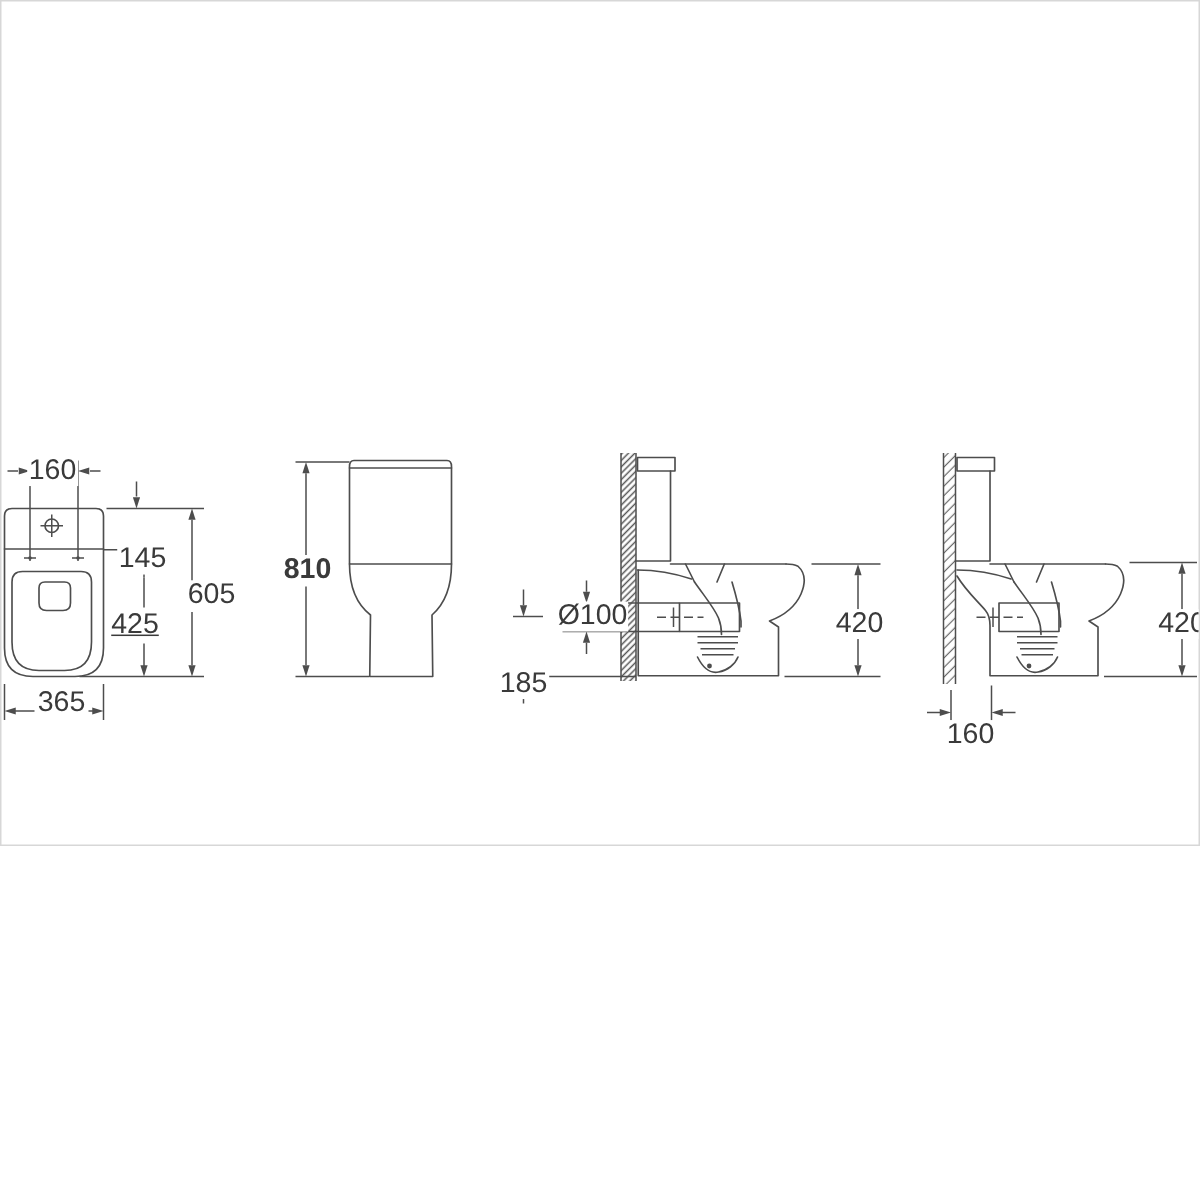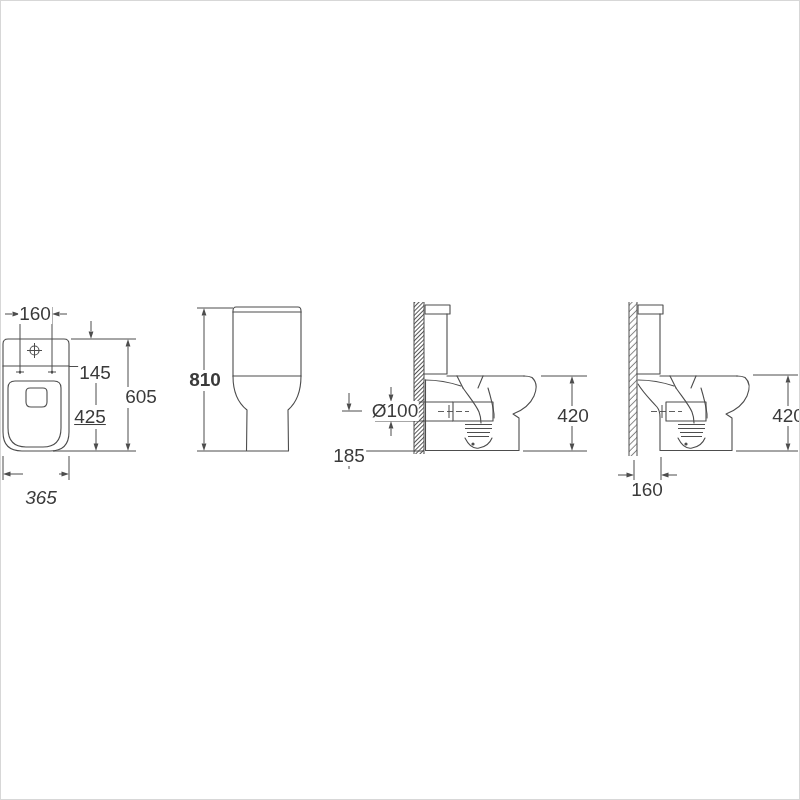--- a/index.html
+++ b/index.html
@@ -1,17 +1,17 @@
 <!DOCTYPE html>
 <html><head>
 <meta charset="utf-8">
 <style>
   html,body{margin:0;padding:0;background:#fff;}
   .canvas{
-    position:relative;width:800px;height:800px;background:#ffffff;
+    position:relative;width:800px;height:564px;background:#ffffff;
     border:1px solid #d7d7d7;box-sizing:border-box;overflow:hidden;
     font-family:"Liberation Sans",sans-serif;
   }
   .canvas svg{position:absolute;left:0;top:0;}
   .canvas svg *{vector-effect:non-scaling-stroke;}
   .ln{stroke:#4d4d4d;stroke-width:1.1;fill:none;stroke-linecap:round;stroke-linejoin:round;}
   .dm{stroke:#4d4d4d;stroke-width:1;fill:none;stroke-linecap:butt;}
   .arr{fill:#4d4d4d;stroke:none;}
   .dot{fill:#4d4d4d;stroke:none;}
   .dash{stroke:#4d4d4d;stroke-width:0.9;fill:none;stroke-dasharray:6 3;}
@@ -146,21 +146,21 @@
       <path class="dm" d="M617,474 H626 M667,474 H676"></path>
       <polygon class="arr" points="633,474 625.5,471.6 625.5,476.4"></polygon>
       <polygon class="arr" points="660,474 667.5,471.6 667.5,476.4"></polygon>
     </g>
   </svg>
 
   <div class="dim-label" style="left:34px;top:313px;">160</div>
   <div class="dim-label" style="left:94px;top:352px;margin-top:20px;">145</div>
   <div class="dim-label" style="left:89px;top:416px;text-decoration:underline;">425</div>
   <div class="dim-label" style="left:140px;top:396px;">605</div>
-  <div class="dim-label" style="left:40px;top:497px;font-style:italic;">365</div>
+  <div class="dim-label" style="left:40px;top:468px;">365</div>
   <div class="dim-label" style="left:204px;top:379px;font-weight:bold;">810</div>
   <div class="dim-label" style="left:348px;top:455px;">185</div>
   <div class="dim-label" style="left:394px;top:410px;">Ø100</div>
   <div class="dim-label" style="left:572px;top:415px;">420</div>
   <div class="dim-label" style="left:646px;top:489px;">160</div>
   <div class="dim-label" style="left:787px;top:415px;">420</div>
 
 </div>
 
 </body></html>

